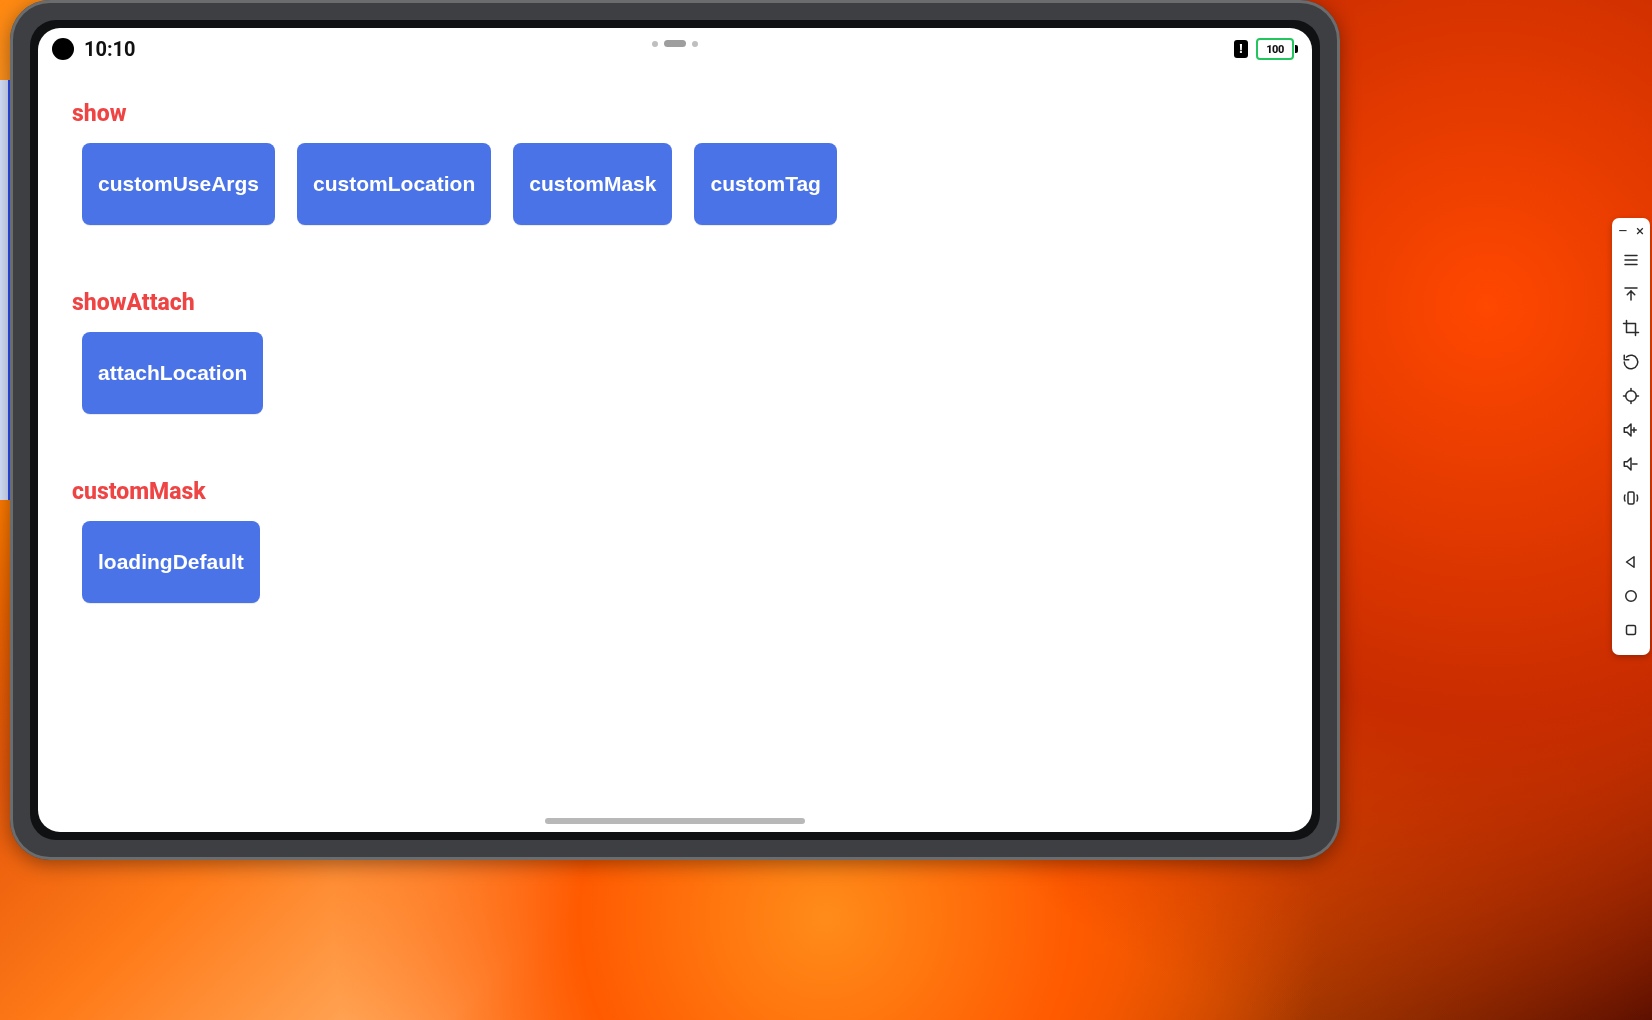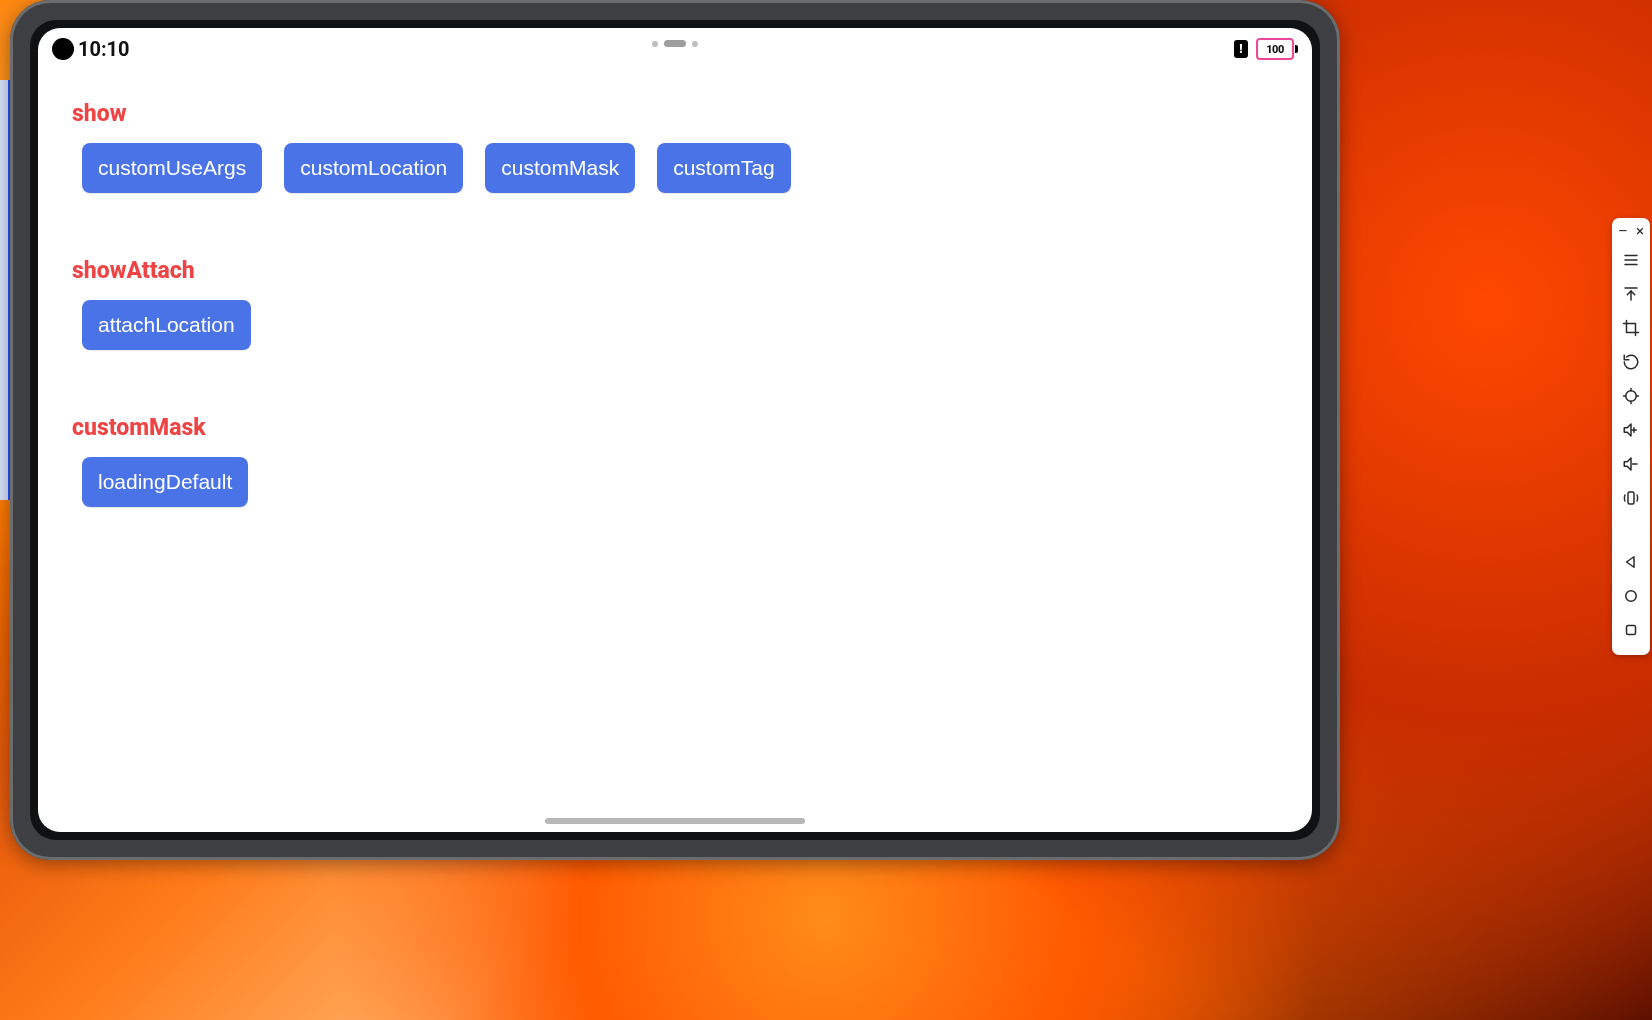--- a/index.html
+++ b/index.html
@@ -74,21 +74,21 @@
     justify-content: space-between;
     padding: 0 14px;
     box-sizing: border-box;
     font-weight: 700;
     font-size: 20px;
     color: #111;
   }
   .statusbar .left {
     display: flex;
     align-items: center;
-    gap: 4px;
+    gap: 10px;
   }
   .status-dot {
     width: 22px; height: 22px;
     border-radius: 50%;
     background: #000;
   }
   .statusbar .notch {
     position: absolute;
     left: 50%;
     transform: translateX(-50%);
@@ -113,21 +113,21 @@
     display:flex; align-items:center; justify-content:center;
     color:#fff;
     font-size:12px;
     font-weight:900;
   }
   .battery {
     display:flex; align-items:center;
   }
   .battery-body {
     width: 34px; height: 18px;
-    border: 2px solid #ec4899;
+    border: 2px solid #22c55e;
     border-radius: 4px;
     display:flex; align-items:center; justify-content:center;
     font-size: 11px;
     font-weight: 800;
     letter-spacing: -0.5px;
   }
   .battery-tip {
     width: 3px; height: 8px;
     background:#000;
     border-radius: 0 2px 2px 0;
@@ -152,24 +152,24 @@
   .btn-row {
     display:flex;
     flex-wrap: wrap;
     gap: 22px;
     padding-left: 10px;
   }
   .btn {
     background:#4a73e8;
     color:#fff;
     font-size: 21px;
-    font-weight: 400;
+    font-weight: 700;
     border: none;
     border-radius: 8px;
-    padding: 13px 16px;
+    padding: 29px 16px;
     cursor: pointer;
     box-shadow: 0 1px 0 rgba(0,0,0,.08);
   }
 
   .home-indicator {
     position:absolute;
     bottom: 8px;
     left: 50%;
     transform: translateX(-50%);
     width: 260px;

